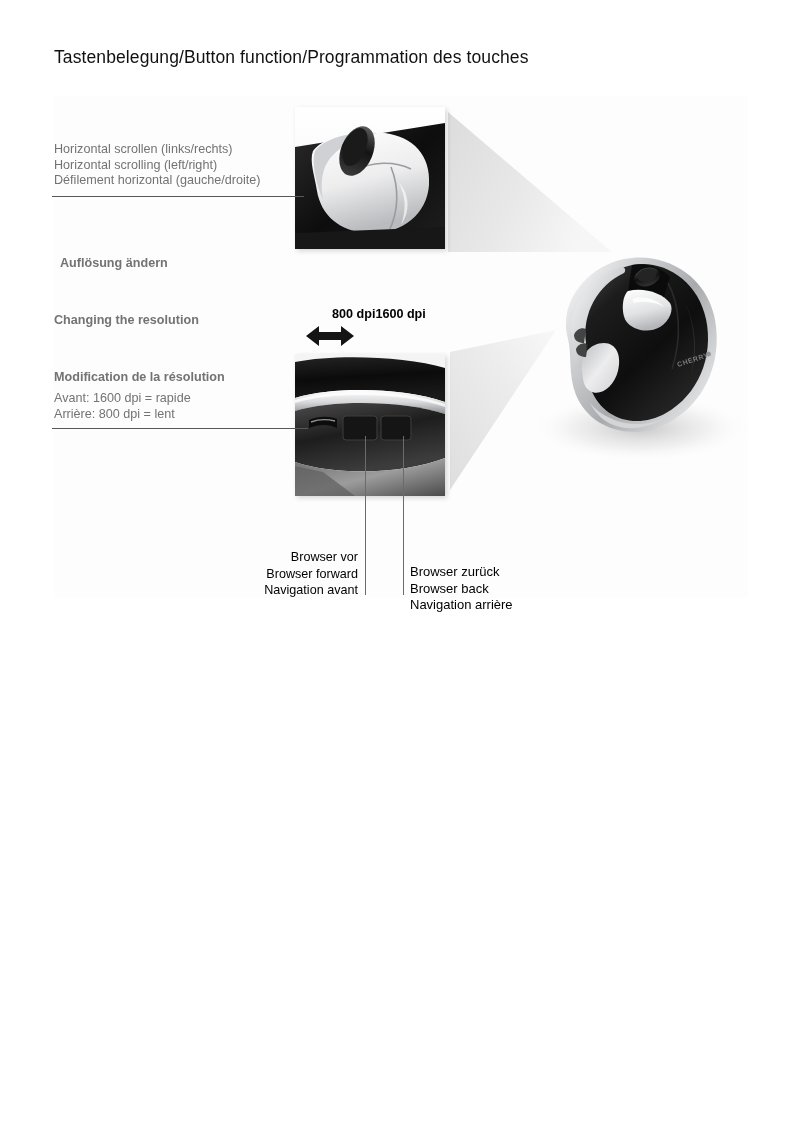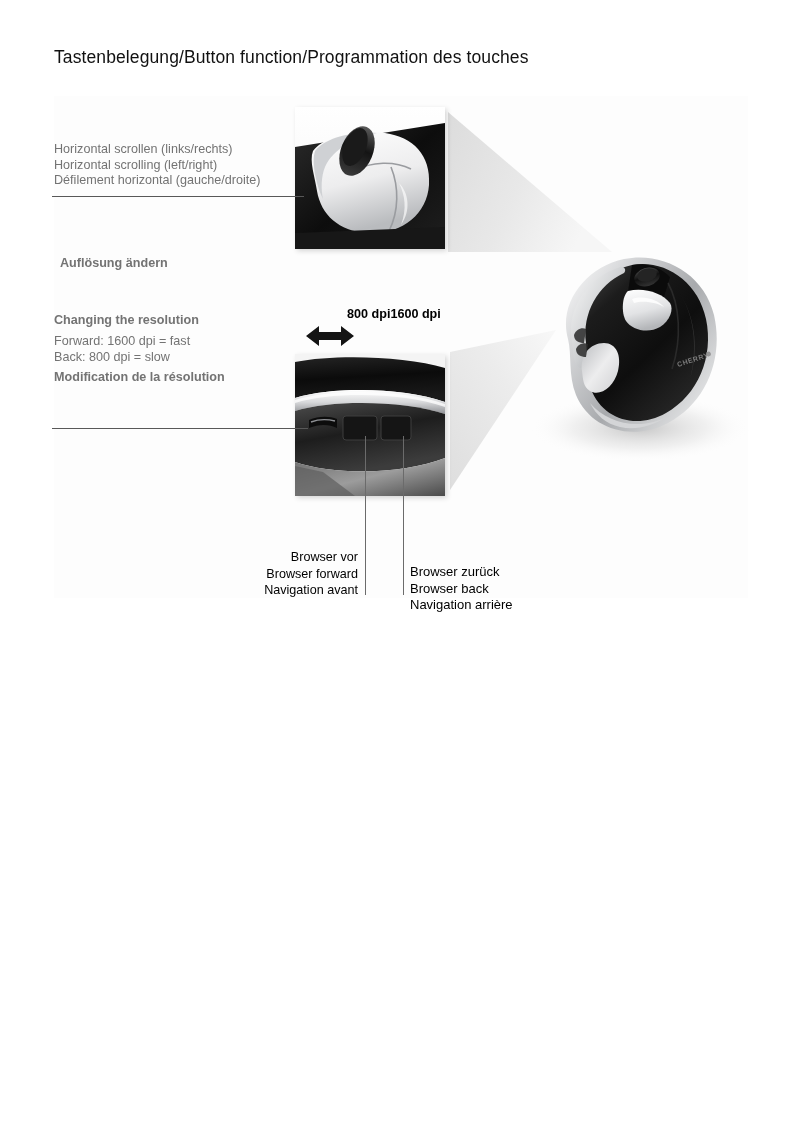--- a/index.html
+++ b/index.html
@@ -80,21 +80,20 @@
   #leader-back { left: 403px; top: 436px; height: 159px; }
 
   
   #dpi-label {
     position: absolute;
     left: 332px;
     top: 307px;
     font-size: 12.6px;
     font-weight: bold;
     white-space: nowrap;
-    margin-left: 15px;
   }
   #dpi-arrow {
     position: absolute;
     left: 306px;
     top: 324px;
     width: 48px;
     height: 24px;
   }
 
   
@@ -371,26 +370,26 @@
 
   <div class="text-block" id="scroll-text">
     <span class="ln">Horizontal scrollen (links/rechts)</span>
     <span class="ln">Horizontal scrolling (left/right)</span>
     <span class="ln">Défilement horizontal (gauche/droite)</span>
   </div>
 
   <div class="text-block" id="res-head-de">Auflösung ändern</div>
 
   <div class="text-block" id="res-head-en">Changing the resolution</div>
-  <div class="text-block" id="res-body-en">
-    <span class="ln">Forward: 1600 dpi = fast</span>
-    <span class="ln">Back: 800 dpi = slow</span>
-  </div>
 
   <div class="text-block" id="res-head-fr">Modification de la résolution</div>
+  <div class="text-block" id="res-body-fr">
+    <span class="ln">Avant: 1600 dpi = rapide</span>
+    <span class="ln">Arrière: 800 dpi = lent</span>
+  </div>
 
   <div id="dpi-label">800 dpi1600 dpi</div>
   <svg id="dpi-arrow" viewBox="0 0 48 24" xmlns="http://www.w3.org/2000/svg">
     <polygon points="0,12 13,2 13,8 35,8 35,2 48,12 35,22 35,16 13,16 13,22" fill="#141414"></polygon>
   </svg>
 
   <div id="label-forward">
     <span class="cl-line">Browser vor</span>
     <span class="cl-line">Browser forward</span>
     <span class="cl-line">Navigation avant</span>

